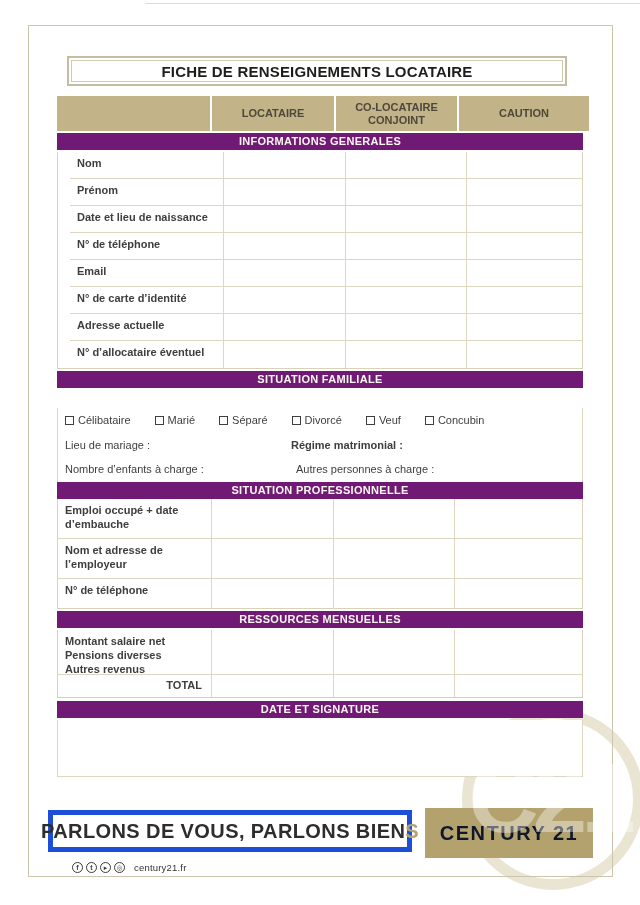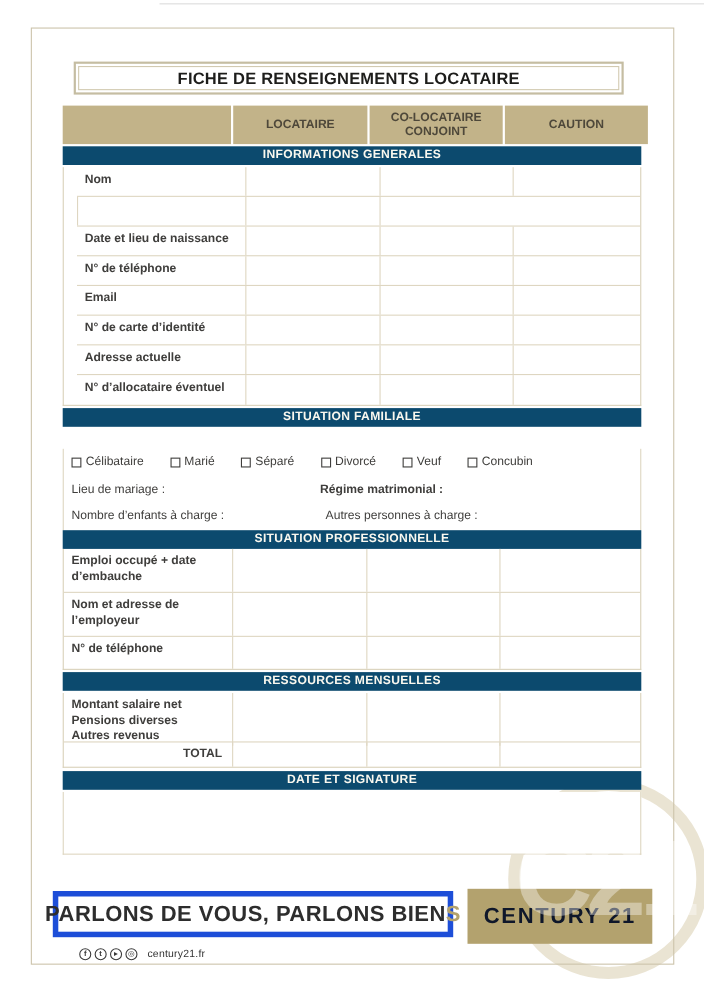--- a/index.html
+++ b/index.html
@@ -14,21 +14,21 @@
   
   .title-box { position:absolute; left:67px; top:56px; width:500px; height:30px; border:2px solid #c5bda2; background:#fff; z-index:2;padding-left:39px; }
   .title-inner { position:absolute; inset:2px; border:1px solid #d2cab1; display:flex; align-items:center; justify-content:center; }
   .title-text { font-weight:bold; font-size:15px; color:#1d1d1b; letter-spacing:0.2px; }
 
   
   .tbl { position:absolute; left:57px; top:96px; width:526px; z-index:2; font-size:11px; }
   .grid { display:grid; grid-template-columns:153px 122px 121px 130px; }
   .hdr-row { height:35px; column-gap:2px; background:#fff; }
   .hdr-cell { background:#c2b389; color:#4e483a; font-weight:bold; display:flex; flex-direction:column; align-items:center; justify-content:center; line-height:13px; text-align:center; }
-  .band { height:17px; background:#0c4a6e; color:#faf8ef; font-weight:bold; text-align:center; line-height:17px; letter-spacing:0.3px; margin:2px 0; }
+  .band { height:17px; background:#701a75; color:#faf8ef; font-weight:bold; text-align:center; line-height:17px; letter-spacing:0.3px; margin:2px 0; }
   .rows-box { border:1px solid #d9d1ba; border-top:none; }
   .row { border-bottom:1px solid #ded6c1; }
   .row:last-child { border-bottom:none; }
   .cell { padding:4px 6px 2px 7px; }
   .cell.lbl { font-weight:bold; line-height:14px; }
   .cell.val { border-left:1px solid #ded6c1; }
   .h28 { height:27px;margin-left:12px; } .h40 { height:40px; } .h30 { height:29px; } .h45 { height:45px; } .h22 { height:22px; }
   .fam-box { border-left:1px solid #ded6c1; border-right:1px solid #ded6c1; }
   .cb-row { height:24px; display:flex; align-items:center; gap:24px; padding-left:7px;margin-top:20px; }
   .cb-item { display:flex; align-items:center; gap:4px; }
@@ -87,20 +87,21 @@
 
   <div class="band">INFORMATIONS GENERALES</div>
   <div class="rows-box">
     <div class="grid row h28">
       <div class="cell lbl">Nom</div>
       <div class="cell val"></div>
       <div class="cell val"></div>
       <div class="cell val"></div>
     </div>
     <div class="grid row h28">
+      <div class="cell lbl">Prénom</div>
       <div class="cell val"></div>
       <div class="cell val"></div>
       <div class="cell val"></div>
     </div>
     <div class="grid row h28">
       <div class="cell lbl">Date et lieu de naissance</div>
       <div class="cell val"></div>
       <div class="cell val"></div>
       <div class="cell val"></div>
     </div>

